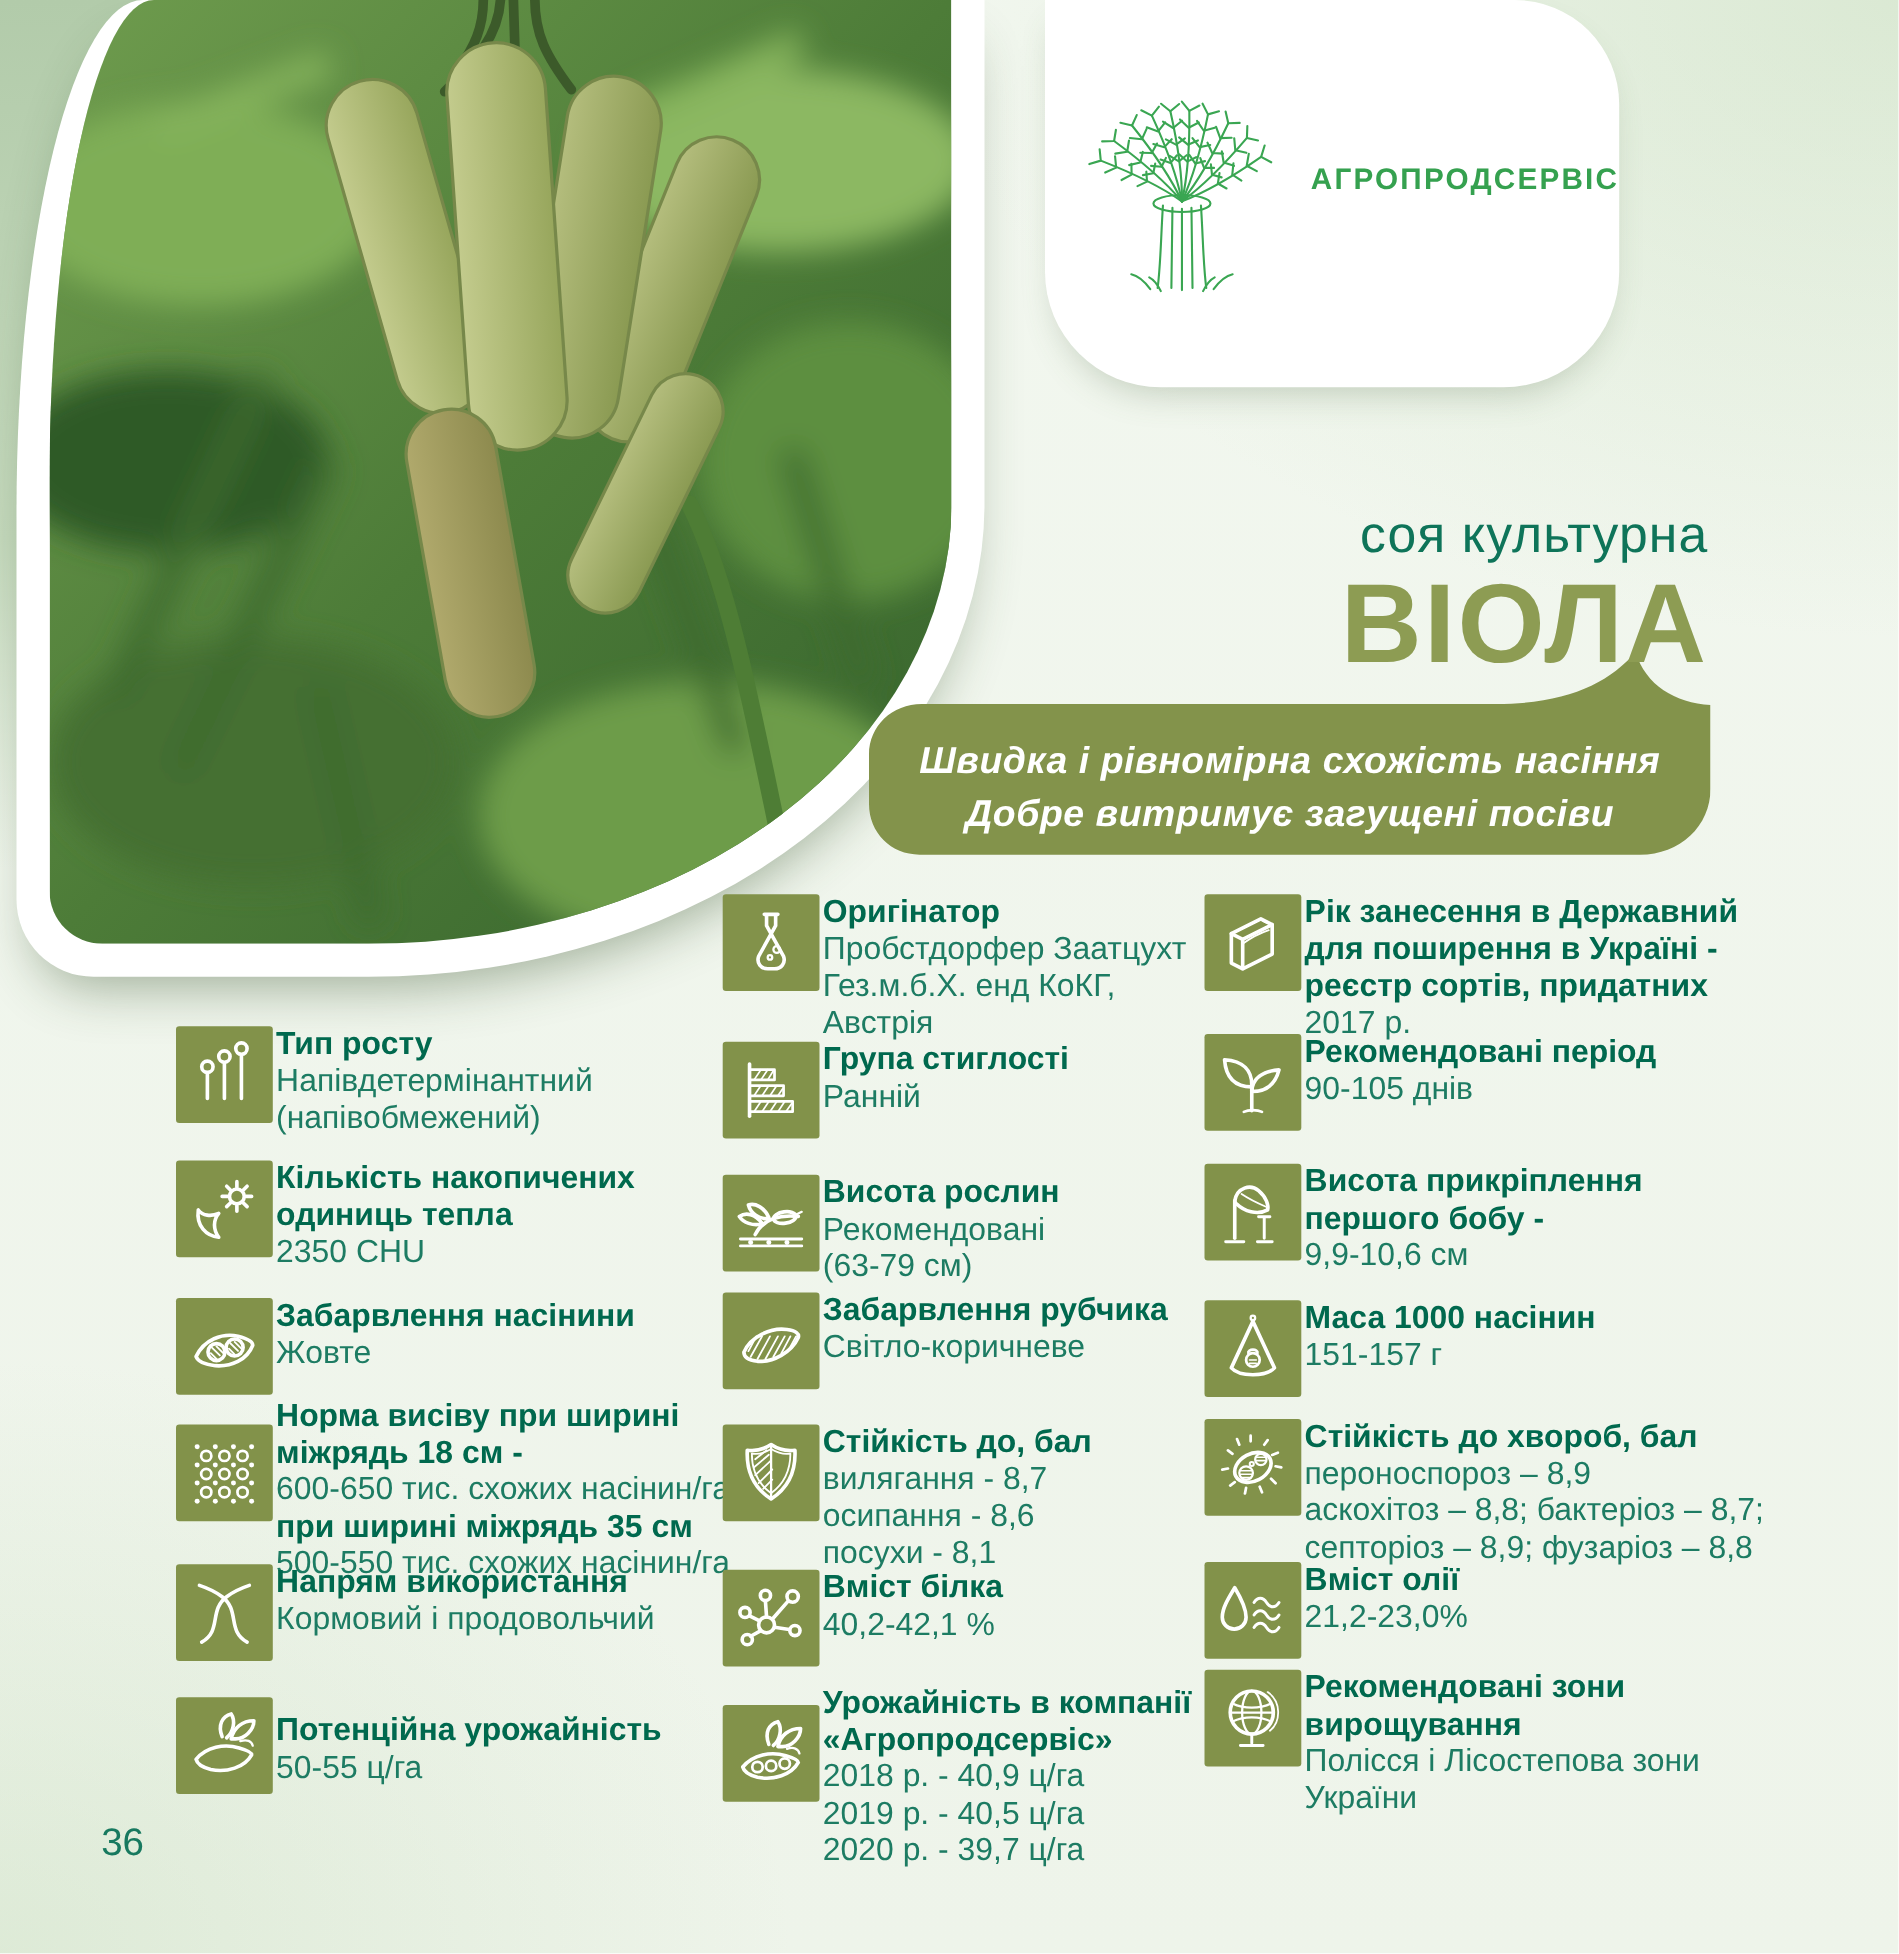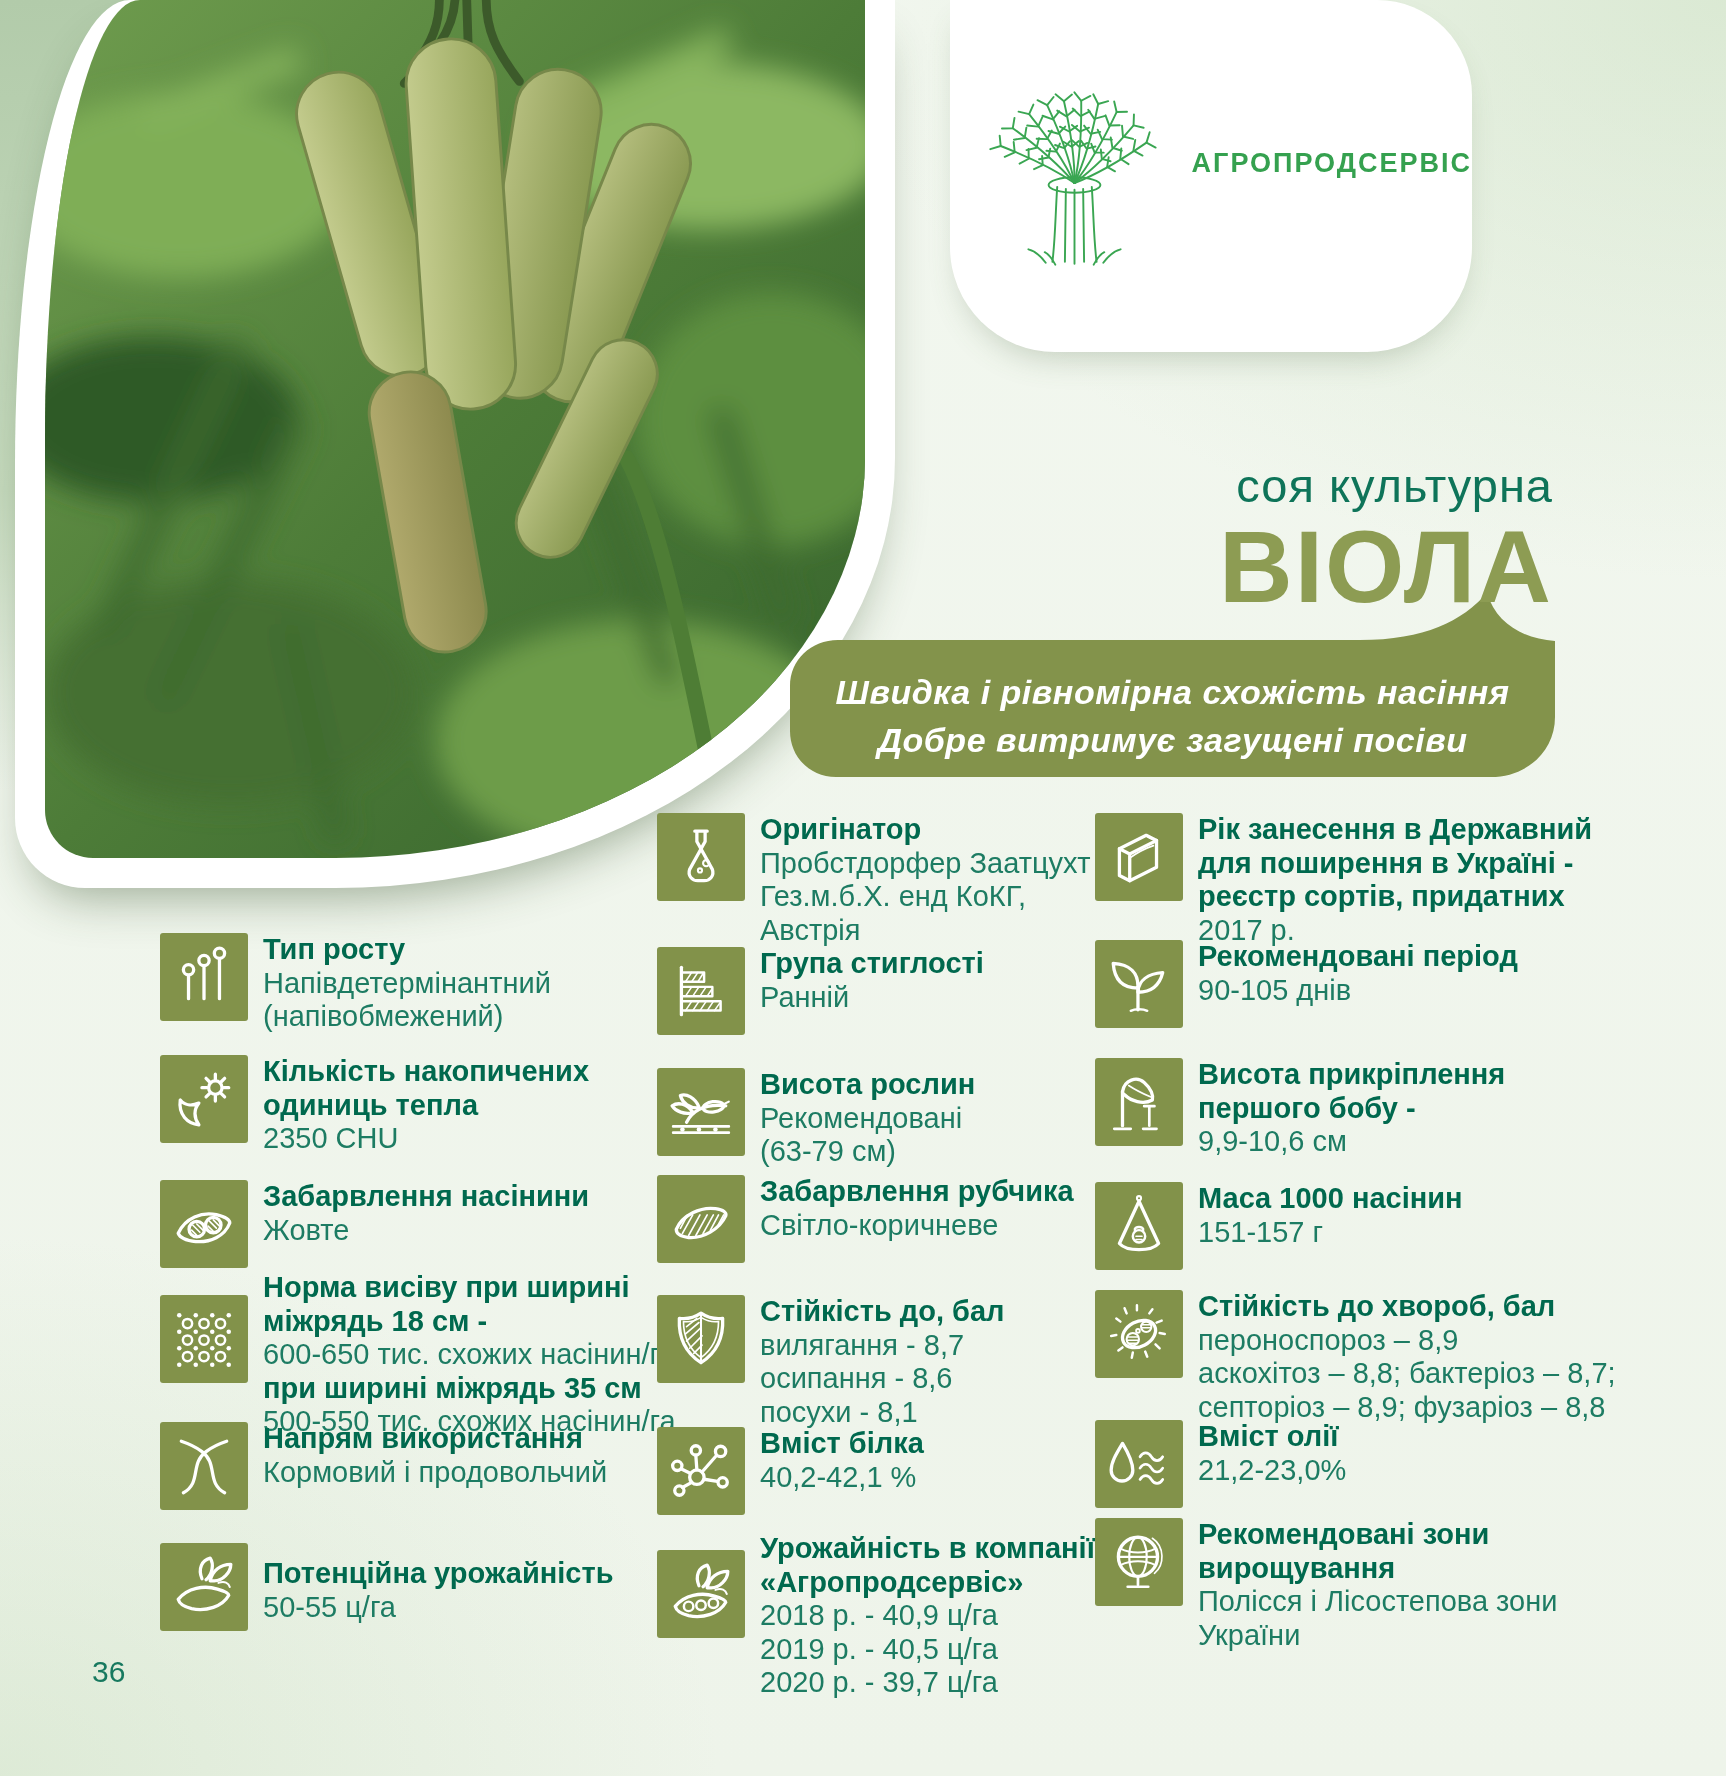--- a/index.html
+++ b/index.html
@@ -31,33 +31,33 @@
   .title-block{position:absolute;top:458px;right:173px;width:700px;text-align:right;}
   .species{font-size:47px;font-weight:500;color:#0e7459;letter-spacing:1px;}
   .variety{font-size:102px;font-weight:700;color:#8d9c53;letter-spacing:2px;line-height:.95;margin-top:6px;}
   
   .ribbon-svg{position:absolute;left:790px;top:585px;width:765px;height:200px;}
   .ribbon-text{position:absolute;left:790px;top:668px;width:765px;text-align:center;color:#fff;}
   .ribbon-text .bl{font-size:34px;font-weight:700;line-height:48px;letter-spacing:.5px;font-style:italic;}
   
   .col{position:absolute;top:0;height:100%;}
   .colwrap1{left:160px;} .colwrap2{left:657px;} .colwrap3{left:1095px;}
-  .item{position:absolute;left:0;display:flex;gap:15px;align-items:flex-start;}
+  .item{position:absolute;left:0;display:flex;gap:3px;align-items:flex-start;}
   .tile{width:88px;height:88px;flex:0 0 88px;background:#82924a;border-radius:3px;
     display:flex;align-items:center;justify-content:center;}
   .tile svg{width:66px;height:66px;display:block;}
   .line{font-size:29px;line-height:33.5px;color:#1d7c63;white-space:nowrap;}
   .line.b{font-weight:700;color:#00694e;}
   .c1.r1{top:933px}.c1.r2{top:1055px}.c1.r3{top:1180px}.c1.r4{top:1295px}.c1.r5{top:1422px}.c1.r6{top:1543px}
   .c2.r1{top:813px}.c2.r2{top:947px}.c2.r3{top:1068px}.c2.r4{top:1175px}.c2.r5{top:1295px}.c2.r6{top:1427px}.c2.r7{top:1550px}
   .c3.r1{top:813px}.c3.r2{top:940px}.c3.r3{top:1058px}.c3.r4{top:1182px}.c3.r5{top:1290px}.c3.r6{top:1420px}.c3.r7{top:1518px}
   .c1.r4 .txt{margin-top:-24px}
   .c1.r6 .txt{margin-top:14px}
   .c2.r7 .txt{margin-top:-18px}
-  .page-num{position:absolute;left:92px;top:1655px;font-size:30px;color:#17795f;}
+  .page-num{position:absolute;left:92px;top:1655px;font-size:35px;color:#17795f;}
 </style>
 </head>
 <body>
 
 <div class="page">
 
   <div class="corner"></div>
 
   <div class="photo-frame">
     <div class="photo">

